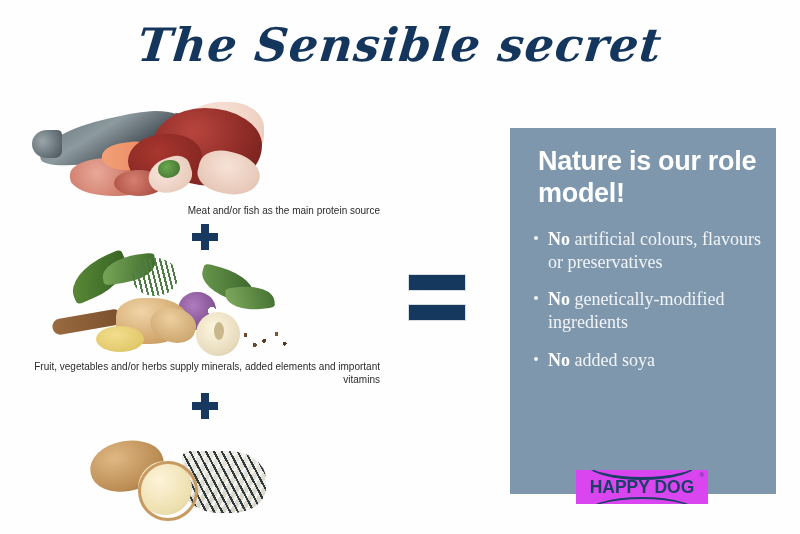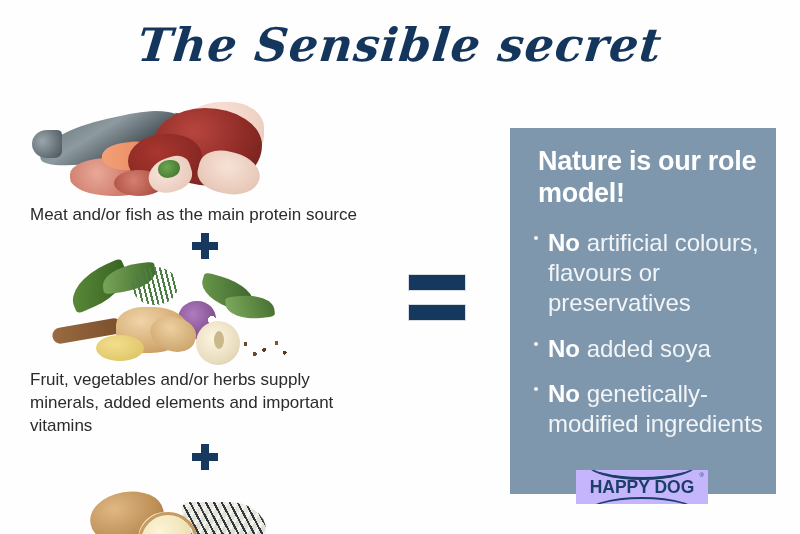--- a/index.html
+++ b/index.html
@@ -23,22 +23,23 @@
     color:#14365c;
     transform:skewX(-6deg);
     white-space:nowrap;
   }
 
   
   .left-col{position:absolute;left:30px;top:100px;width:350px;}
 
   .photo{position:relative;height:100px;margin:0 auto;}
   .caption{
-    font-size:17px;color:#2b2b2b;line-height:1.35;
+    font-size:10px;color:#2b2b2b;line-height:1.35;
     margin-top:4px;
+    text-align:right;
   }
   .plus{
     display:block;margin:6px auto;
     width:26px;height:26px;position:relative;
   }
   .plus:before,.plus:after{
     content:"";position:absolute;background:#17395f;
   }
   .plus:before{left:0;top:9px;width:26px;height:8px;}
   .plus:after{left:9px;top:0;width:8px;height:26px;}
@@ -228,34 +229,35 @@
     color:#ffffff;font-weight:bold;font-size:27px;line-height:1.18;
     letter-spacing:-0.3px;
   }
   .bullets{
     position:absolute;left:24px;top:100px;width:236px;
     list-style:none;margin:0;padding:0;
   }
   .bullets li{
     position:relative;
     color:#f2f5f8;
-    font-size:24px;line-height:1.26;
+    font-size:18px;line-height:1.26;
     padding-left:14px;
     margin-bottom:15px;
+    font-family:Liberation Serif, serif;
   }
   .bullets li .dot{
     position:absolute;left:0;top:8px;
     width:4px;height:4px;border-radius:50%;background:#f2f5f8;
   }
   .bullets li b{font-weight:bold;color:#ffffff;}
 
   
   .logo{
     position:absolute;left:576px;top:470px;
-    width:132px;height:34px;background:#c4b5fd;
+    width:132px;height:34px;background:#d946ef;
     overflow:hidden;
   }
   .logo .arc-top{
     position:absolute;left:8px;top:-9px;width:116px;height:16px;
     border-bottom:2px solid #1b3f66;border-radius:0 0 50% 50%/0 0 100% 100%;
   }
   .logo .arc-top2{
     position:absolute;left:11px;top:-6px;width:110px;height:14px;
     border-bottom:2px solid #1b3f66;border-radius:0 0 50% 50%/0 0 100% 100%;
   }
@@ -335,25 +337,25 @@
   <div class="panel">
     <div class="panel-heading">Nature is our role model!</div>
 
     <ul class="bullets">
       <li>
         <span class="dot"></span>
         <b>No</b><span> artificial colours, flavours or preservatives</span>
       </li>
       <li>
         <span class="dot"></span>
-        <b>No</b><span> added soya</span>
+        <b>No</b><span> genetically-modified ingredients</span>
       </li>
       <li>
         <span class="dot"></span>
-        <b>No</b><span> genetically-modified ingredients</span>
+        <b>No</b><span> added soya</span>
       </li>
     </ul>
   </div>
 
   <div class="logo">
     <div class="arc-top"></div>
     <div class="arc-top2"></div>
     <div class="word">HAPPY DOG</div>
     <div class="arc-bot"></div>
     <div class="reg">®</div>

